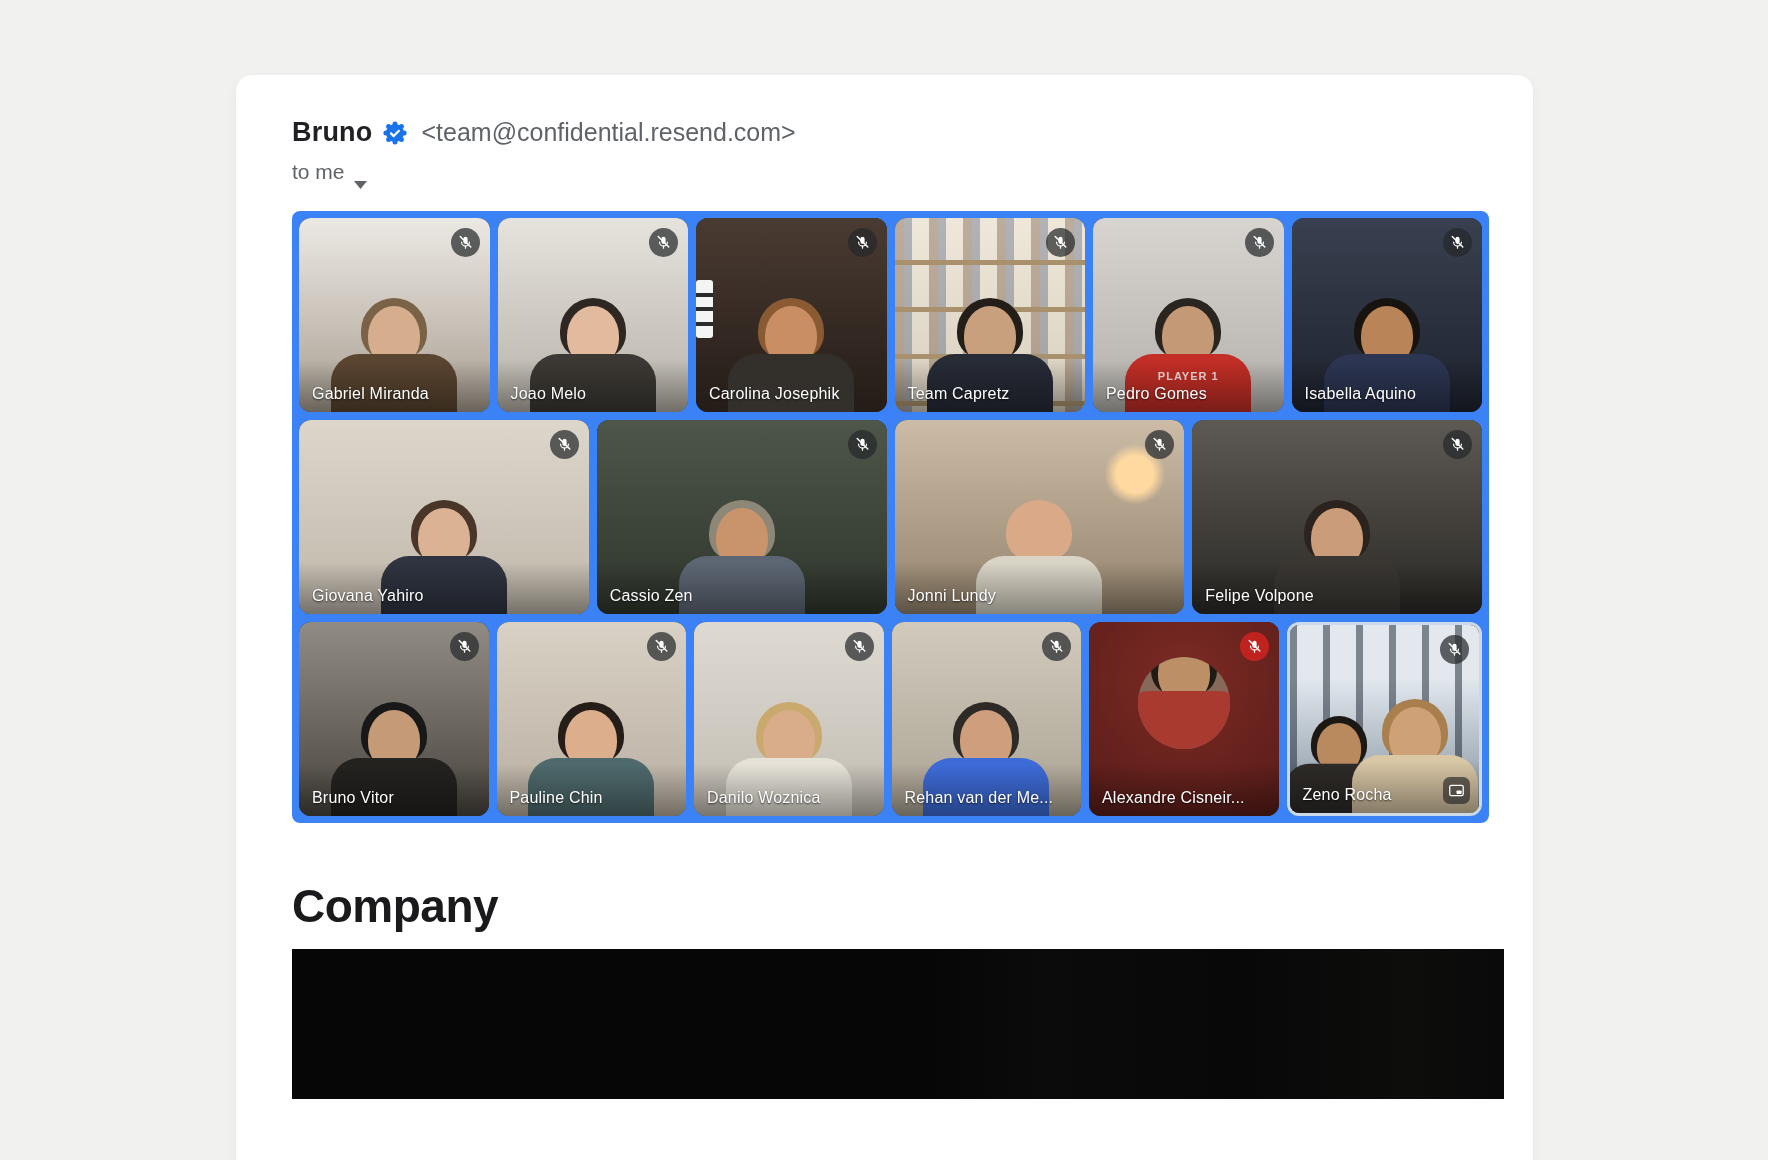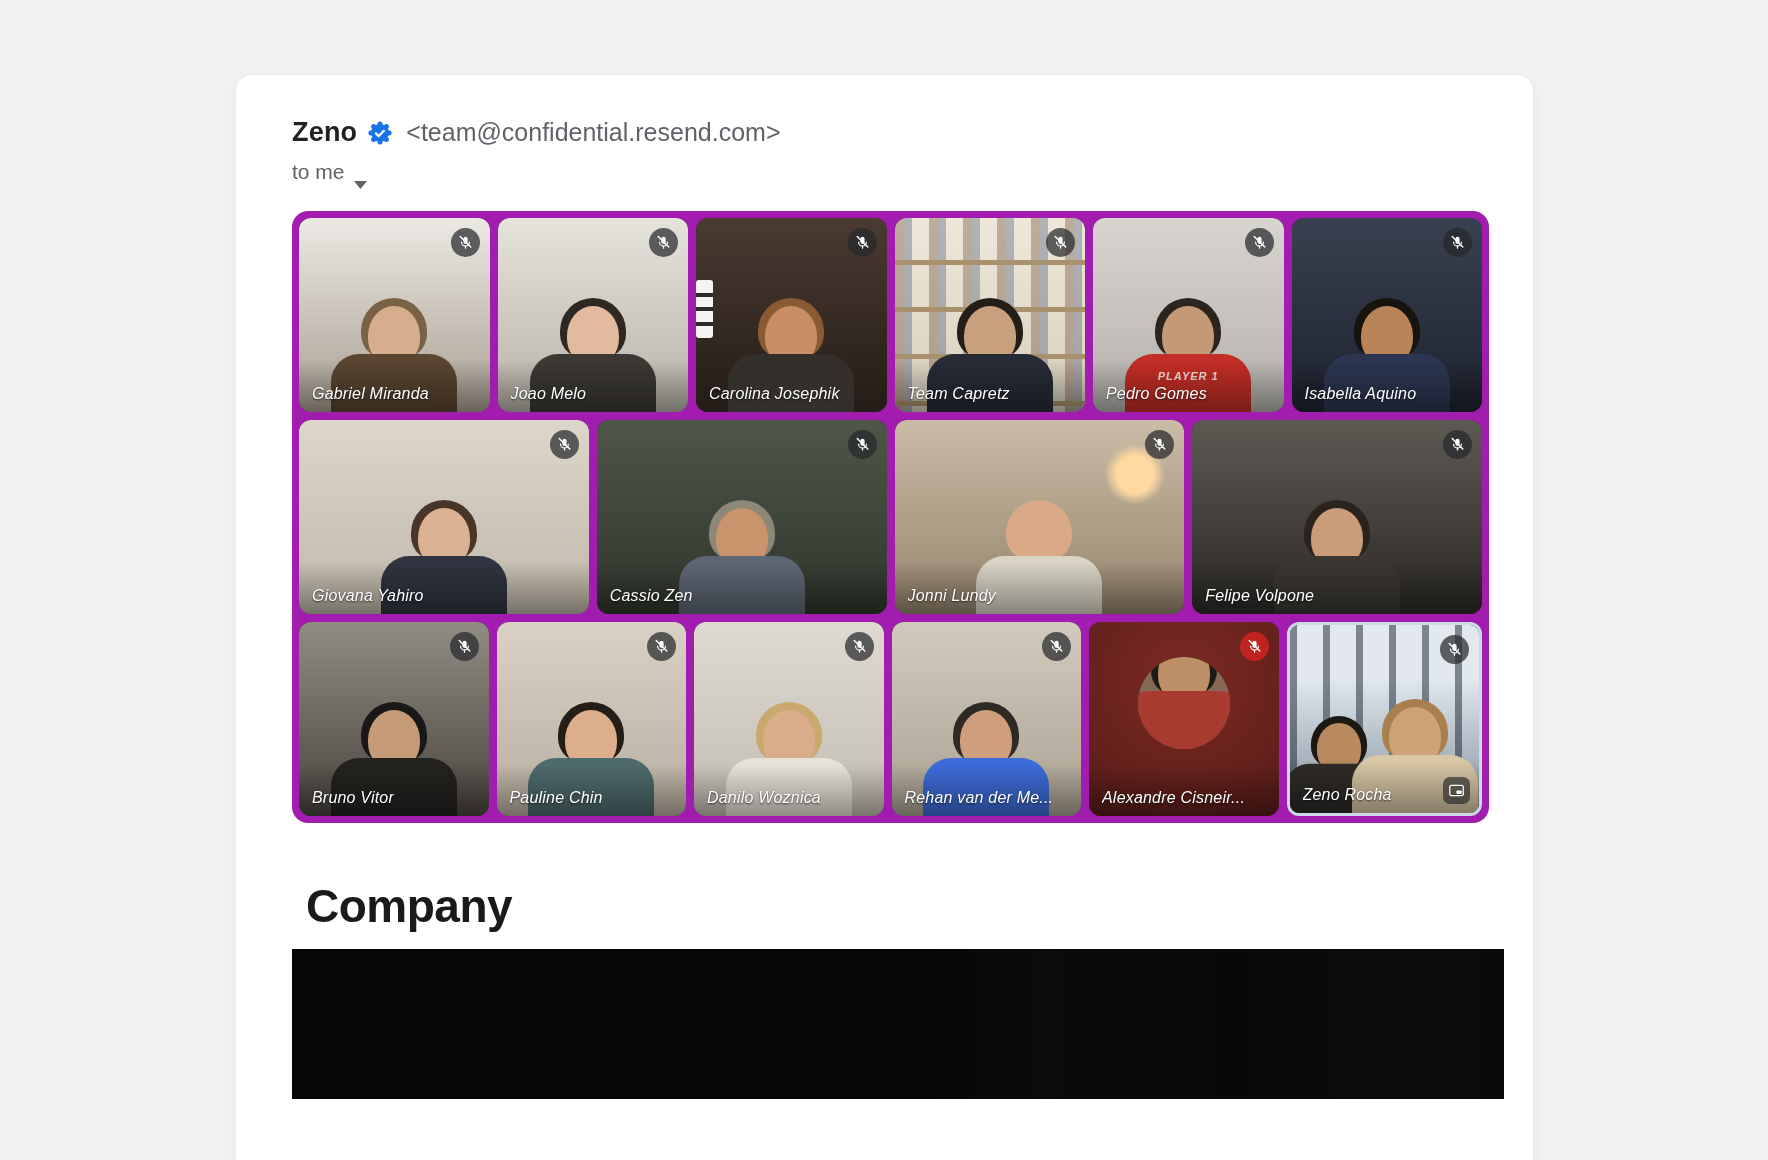--- a/index.html
+++ b/index.html
@@ -19,23 +19,23 @@
   .sender-row{display:flex;align-items:center;}
   .sender-name{font-size:27px;font-weight:700;color:#202124;letter-spacing:.2px}
   .verified{width:24px;height:24px;margin-left:11px;display:inline-flex}
   .verified svg{width:100%;height:100%}
   .sender-email{font-size:25px;color:#5f6368;margin-left:14px}
   .to-row{margin-top:12px;display:inline-flex;align-items:center;gap:9px;font-size:21px;color:#5f6368;cursor:pointer}
   .caret{width:13px;height:8px;display:inline-block;margin-top:3px}
 
   
   .meet{
-    margin-top:27px;width:1197px;height:612px;background:#a21caf;
-    border-radius:16px;padding:7px;box-sizing:border-box;
-    display:flex;flex-direction:column;gap:8px;font-style:italic;
+    margin-top:27px;width:1197px;height:612px;background:#3b82f6;
+    border-radius:8px;padding:7px;box-sizing:border-box;
+    display:flex;flex-direction:column;gap:8px;
   }
   .grid-row{flex:1;display:flex;gap:8px;min-height:0}
   .tile{flex:1;position:relative;border-radius:12px;overflow:hidden;background:#202124;box-sizing:border-box}
   .tile.highlight{border:3px solid #ccd9e8}
   .scene{position:absolute;inset:0}
   .scene::after{content:"";position:absolute;left:0;right:0;bottom:0;height:52px;
     background:linear-gradient(rgba(0,0,0,0),rgba(0,0,0,.38))}
   
   .fig{position:absolute;bottom:0;transform-origin:bottom center;display:flex;flex-direction:column;align-items:center}
   .bust{position:relative;display:flex;justify-content:center}
@@ -67,40 +67,40 @@
     display:flex;align-items:center;justify-content:center;z-index:5}
   .mic svg{width:17px;height:17px}
   .tile-name{position:absolute;left:13px;bottom:9px;z-index:5;color:#fff;font-size:16px;
     max-width:calc(100% - 24px);white-space:nowrap;overflow:hidden;text-overflow:ellipsis;
     text-shadow:0 1px 2px rgba(0,0,0,.7);letter-spacing:.2px}
   .pip{position:absolute;right:9px;bottom:9px;width:27px;height:27px;border-radius:7px;
     background:rgba(28,29,32,.62);display:flex;align-items:center;justify-content:center;z-index:6}
   .pip svg{width:19px;height:19px}
 
   
-  .company-heading{margin:56px 0 0 14px;font-size:46px;font-weight:700;color:#1a1a1c;letter-spacing:-.5px}
+  .company-heading{margin:56px 0 0 0;font-size:46px;font-weight:700;color:#1a1a1c;letter-spacing:-.5px}
   .bullets{margin:30px 0 0 0;padding-left:38px;font-size:26px;color:#202124}
   .bullets li{margin-bottom:19px;line-height:34px}
   .bullets ul{list-style:circle;padding-left:56px;margin:19px 0 0 0}
   .bullets li::marker{color:#202124}
   a.post-link{color:#1a73e8;text-decoration:underline;cursor:pointer}
 
   .bottom-image{
     margin-top:16px;width:1212px;height:150px;
     background:linear-gradient(90deg,#060606 0 52%,#0b0b0b 62%,#080808 78%,#0d0d0c 92%,#0a0a0a);
   }
 </style>
 </head>
 <body>
 
 <div class="email-card">
   <div class="card-inner">
 
     <div class="sender-row">
-      <span class="sender-name">Zeno</span>
+      <span class="sender-name">Bruno</span>
       <span class="verified">
         <svg viewBox="0 0 24 24">
           <g fill="#1a73e8">
             <circle cx="12" cy="12" r="9"></circle>
             <circle cx="12" cy="2.9" r="2.5"></circle>
               <circle cx="12" cy="21.1" r="2.5"></circle>
             <circle cx="2.9" cy="12" r="2.5"></circle>
               <circle cx="21.1" cy="12" r="2.5"></circle>
             <circle cx="5.6" cy="5.6" r="2.5"></circle>
               <circle cx="18.4" cy="5.6" r="2.5"></circle>

